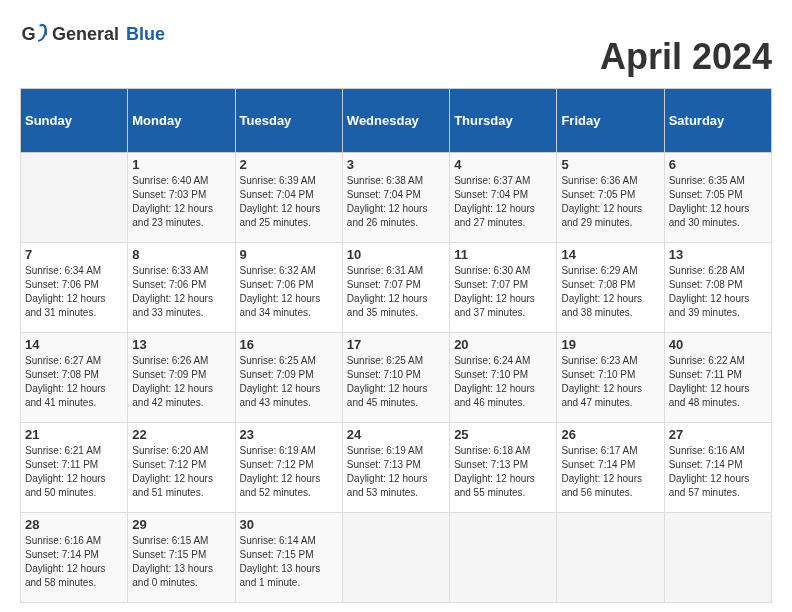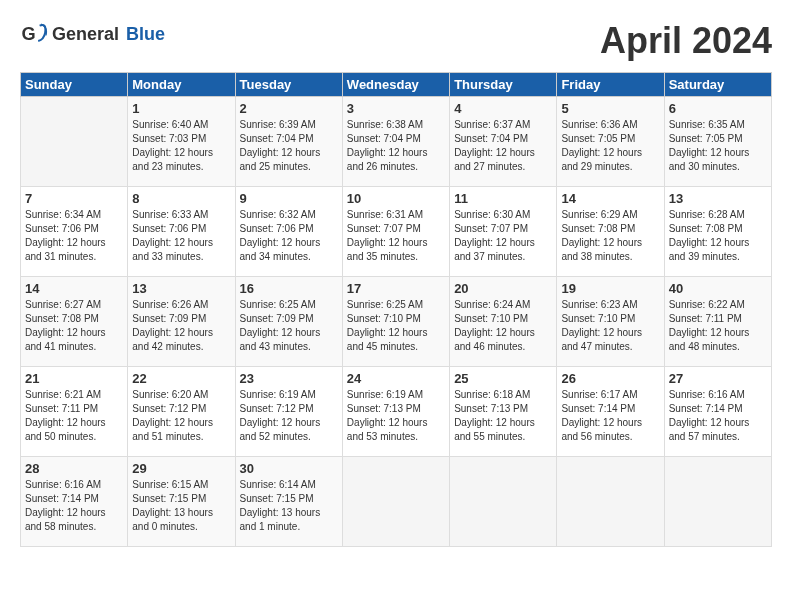--- a/index.html
+++ b/index.html
@@ -25,36 +25,37 @@
       width: 28px;
       height: 28px;
     }
     .title-area {
       text-align: right;
     }
     .month-title {
       font-size: 36px;
       font-weight: bold;
       color: #333;
+      margin-top: 16px;
     }
     .location-title {
       font-size: 16px;
       color: #555;
     }
     table {
       width: 100%;
       border-collapse: collapse;
       table-layout: fixed;
     }
     thead tr th {
       background-color: #1a5fa8;
       color: #fff;
       font-size: 13px;
       font-weight: bold;
-      padding: 4px 4px;
+      padding: 24px 4px;
       text-align: left;
       border: 1px solid #ccc;
     }
     tbody tr td {
       border: 1px solid #ddd;
       vertical-align: top;
       padding: 4px;
       font-size: 10.5px;
       color: #333;
       height: 90px;

